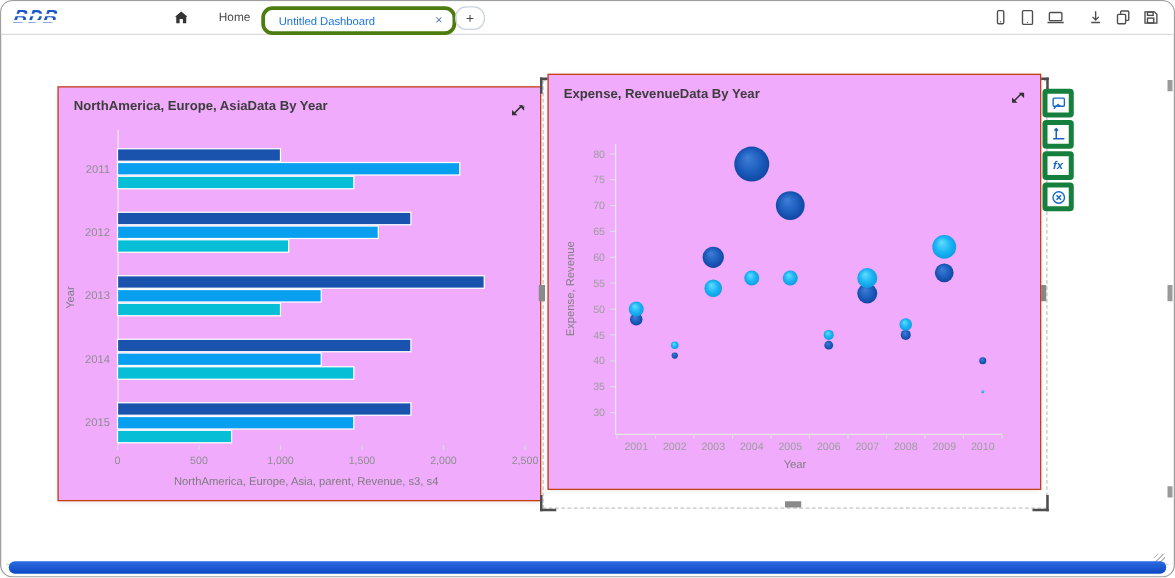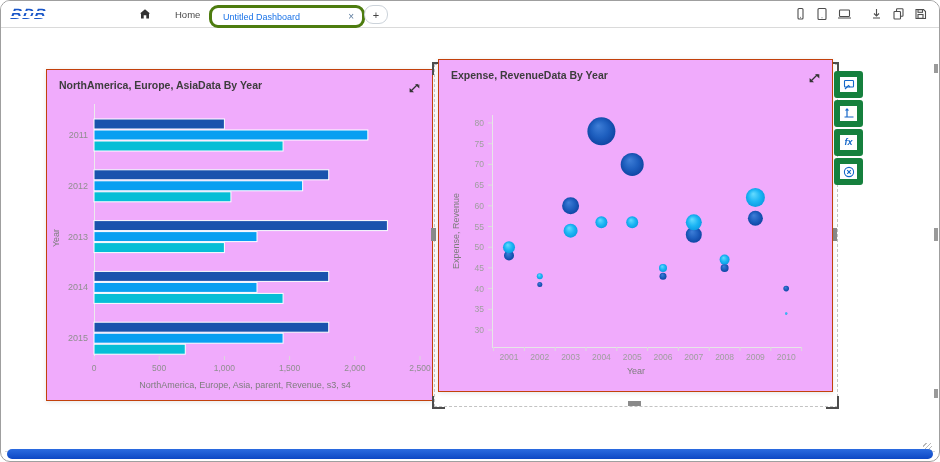--- a/index.html
+++ b/index.html
@@ -38,21 +38,21 @@
   .br-bl{left:431px;top:395px;border-left-width:2px;border-bottom-width:2px;}
   .br-br{left:825px;top:395px;border-right-width:2px;border-bottom-width:2px;}
   .handle{position:absolute;background:#8a8a8a;}
   .h-top{left:627px;top:60px;width:13px;height:5px;}
   .h-bottom{left:627px;top:400px;width:13px;height:5px;}
   .h-left{left:430px;top:227px;width:5px;height:13px;}
   .h-right{left:831px;top:227px;width:5px;height:13px;}
   .edge-tick{position:absolute;left:933px;width:4px;background:#9a9a9a;}
   
   .mini-toolbar{position:absolute;left:833px;top:70px;display:flex;flex-direction:column;gap:2px;}
-  .mini-btn{width:17px;height:15px;background:#fff;border:6px solid #15803d;border-radius:3px;
+  .mini-btn{width:17px;height:15px;background:#fff;border:4px solid #15803d;border-radius:3px;
             display:flex;align-items:center;justify-content:center;cursor:pointer;}
   .fx{font-size:9px;font-style:italic;font-weight:700;color:#1467c8;line-height:1;}
   
   .canvas-bottom-line{position:absolute;left:4px;right:4px;top:450px;height:1px;background:#d6d6d6;}
   .grip{position:absolute;right:7px;top:442px;width:9px;height:8px;
         background:repeating-linear-gradient(135deg,transparent 0 2px,#b9b9b9 2px 3px);}
   .hscrollbar{position:absolute;left:6px;right:6px;bottom:2px;height:10px;border-radius:5px;
               background:linear-gradient(180deg,#2b6be0,#0d47c4);}
 </style>
 </head>

